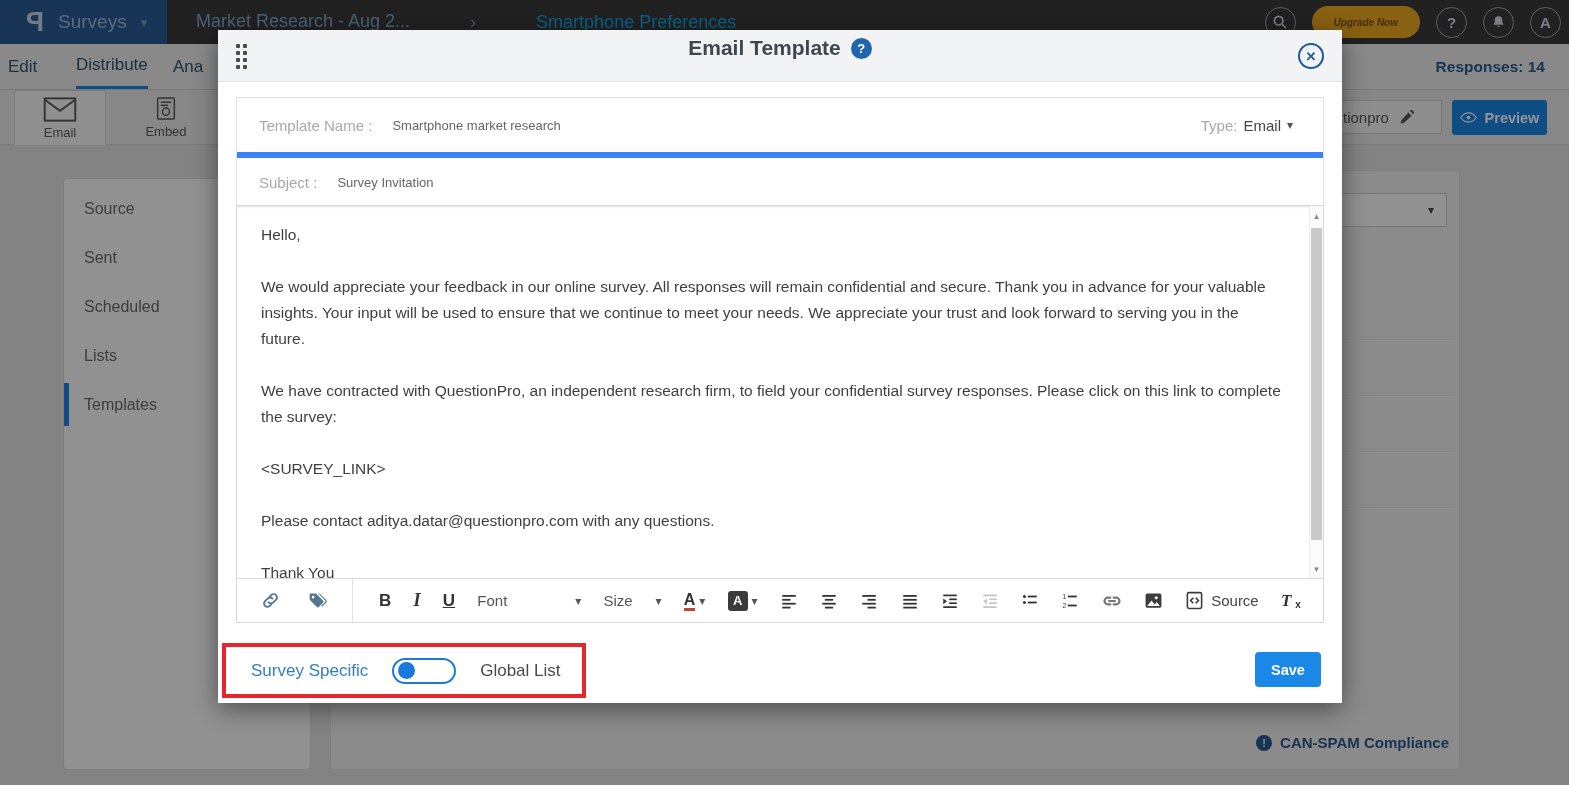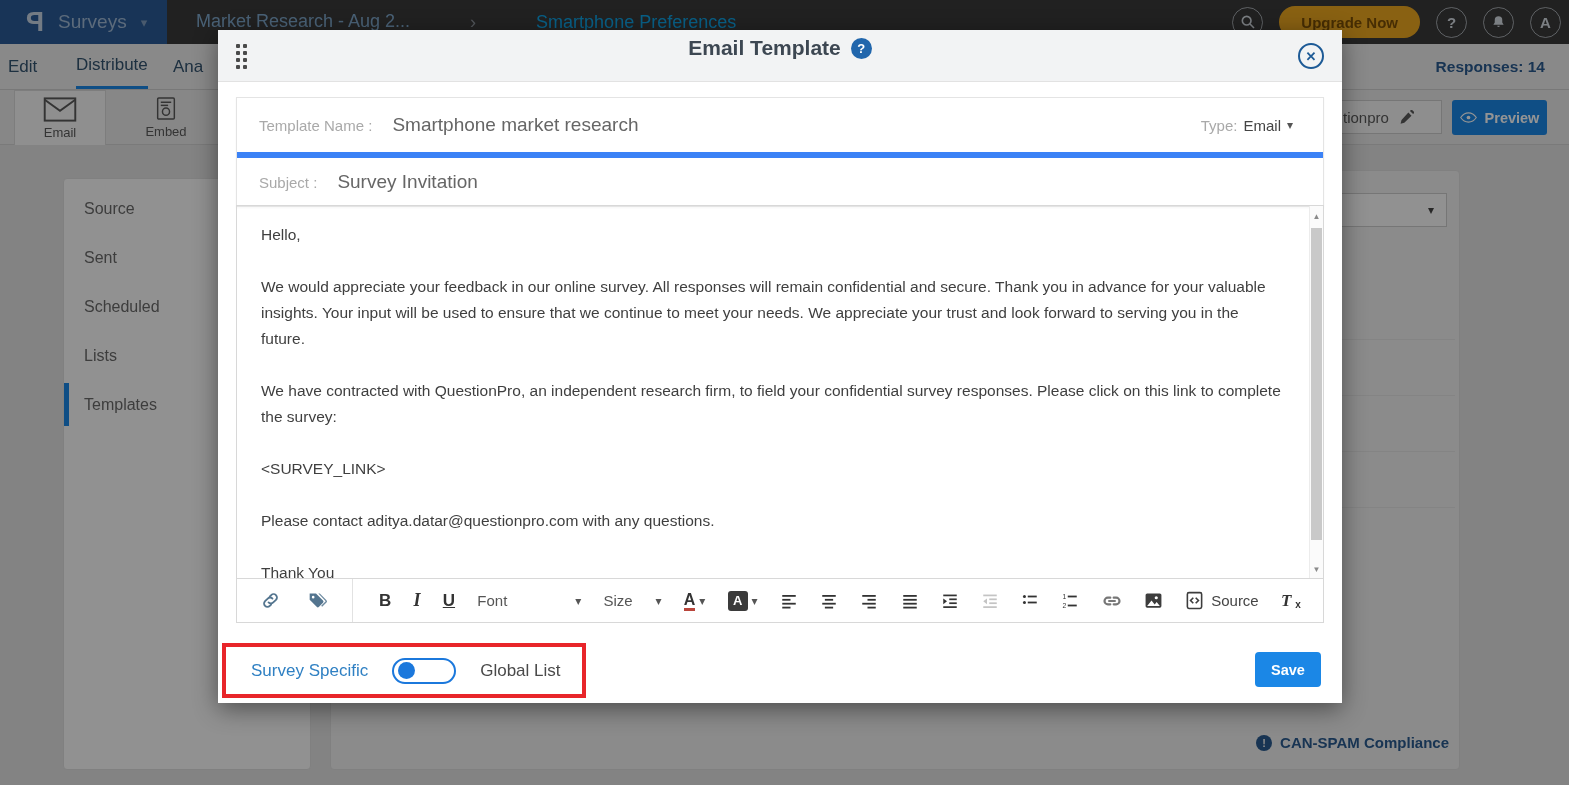--- a/index.html
+++ b/index.html
@@ -11,21 +11,21 @@
   .brand-block { position:absolute; left:0; top:0; width:167px; height:44px; background:#2a5b97; display:flex; align-items:center; gap:14px; padding-left:26px; }
   .brand-logo { color:#c6d4e4; font-size:27px; font-weight:bold; transform:scaleX(-1); }
   .brand-product { color:#9fb8d4; font-size:19px; }
   .brand-caret { color:#7f9cbd; font-size:13px; }
   .crumbs { position:absolute; left:196px; top:0; height:44px; display:flex; align-items:center; gap:60px; }
   .crumb1 { color:#7fa8cc; font-size:18px; border-bottom:1px solid rgba(127,168,204,.0); }
   .crumb-sep { color:#8b9199; font-size:18px; }
   .crumb2 { color:#0ea5e9; font-size:18px; }
   .topbar-right { position:absolute; right:8px; top:0; height:44px; display:flex; align-items:center; gap:16px; }
   .circle-btn { width:31px; height:31px; border:1.5px solid rgba(215,222,230,.65); border-radius:50%; display:flex; align-items:center; justify-content:center; color:#d5dbe2; font-size:15px; font-weight:bold; }
-  .upgrade-btn { height:32px; padding:0 22px; background:#eda820; border-radius:16px; color:#7a4f06; font-weight:bold; font-size:15px; display:flex; align-items:center; }
+  .upgrade-btn { height:32px; padding:0 22px; background:#eda820; border-radius:16px; color:#7a4f06; font-weight:bold; font-size:10px; display:flex; align-items:center;font-style:italic; }
 
   .tabbar { position:absolute; left:0; top:44px; width:1569px; height:46px; background:#ededed; border-bottom:1px solid #cfcfcf; }
   .tab { position:absolute; top:0; height:45px; display:flex; align-items:center; color:#33536f; font-size:17px; }
   .tab.active { border-bottom:3px solid #1b87e6; }
   .responses { position:absolute; right:24px; top:0; height:45px; display:flex; align-items:center; color:#2a5b8f; font-size:15.5px; font-weight:bold; }
 
   .dist-toolbar { position:absolute; left:0; top:90px; width:1569px; height:55px; background:#e9e9e9; border-bottom:1px solid #d2d2d2; }
   .dist-item { position:absolute; top:0; width:92px; height:55px; display:flex; flex-direction:column; align-items:center; justify-content:center; gap:3px; color:#5a5a5a; font-size:13px; }
   .dist-item.sel { background:#f7f7f7; border:1px solid #d8d8d8; border-bottom:none; }
   .url-box { position:absolute; left:1332px; top:10px; width:110px; height:34px; background:#f5f5f5; border:1px solid #cccccc; display:flex; align-items:center; gap:10px; padding:0 10px; color:#5a5a5a; font-size:15px; }
@@ -51,21 +51,21 @@
   .drag-handle span { background:#4a4a4a; border-radius:1px; }
   .modal-title-wrap { position:absolute; left:0; top:0; width:100%; height:36px; display:flex; align-items:center; justify-content:center; gap:10px; }
   .modal-title { color:#3d4752; font-size:21px; font-weight:bold; }
   .help-dot { width:21px; height:21px; border-radius:50%; background:#2166ac; color:#fff; font-size:13px; font-weight:bold; display:flex; align-items:center; justify-content:center; }
   .close-btn { position:absolute; right:18px; top:13px; width:26px; height:26px; border:2px solid #1d5a96; border-radius:50%; color:#1d5a96; font-size:13px; font-weight:bold; display:flex; align-items:center; justify-content:center; }
 
   .form-box { position:absolute; left:18px; top:67px; width:1088px; background:#fff; border:1px solid #e4e4e4; box-shadow:0 1px 2px rgba(0,0,0,.04); }
   .form-row { position:relative; height:54px; display:flex; align-items:center; padding-left:22px; gap:20px; }
   .form-row + .form-row { border-top:6px solid #3b82f6; }
   .f-label { color:#a9a9a9; font-size:15px; }
-  .f-value { color:#666666; font-size:19px; }
+  .f-value { color:#666666; font-size:13px; }
   .type-group { position:absolute; right:30px; top:0; height:54px; display:flex; align-items:center; gap:6px; }
   .type-value { color:#444; font-size:15px; }
   .dd-caret { color:#555; font-size:12px; }
 
   .editor { position:absolute; left:18px; top:175px; width:1088px; height:418px; border:1px solid #d8d8d8; }
   .editor-body { position:relative; height:373px; overflow:hidden; padding:16px 40px 0 24px; }
   .editor-body p { color:#3f3f3f; font-size:15.5px; line-height:26px; margin:0 0 26px 0; }
   .scrollbar { position:absolute; right:0; top:0; bottom:0; width:14px; background:#fbfbfb; border-left:1px solid #ececec; }
   .sb-arrow { position:absolute; left:0; width:13px; height:16px; color:#8a8a8a; font-size:8px; display:flex; align-items:center; justify-content:center; }
   .sb-thumb { position:absolute; left:1px; top:22px; width:11px; height:312px; background:#c9c9c9; }

